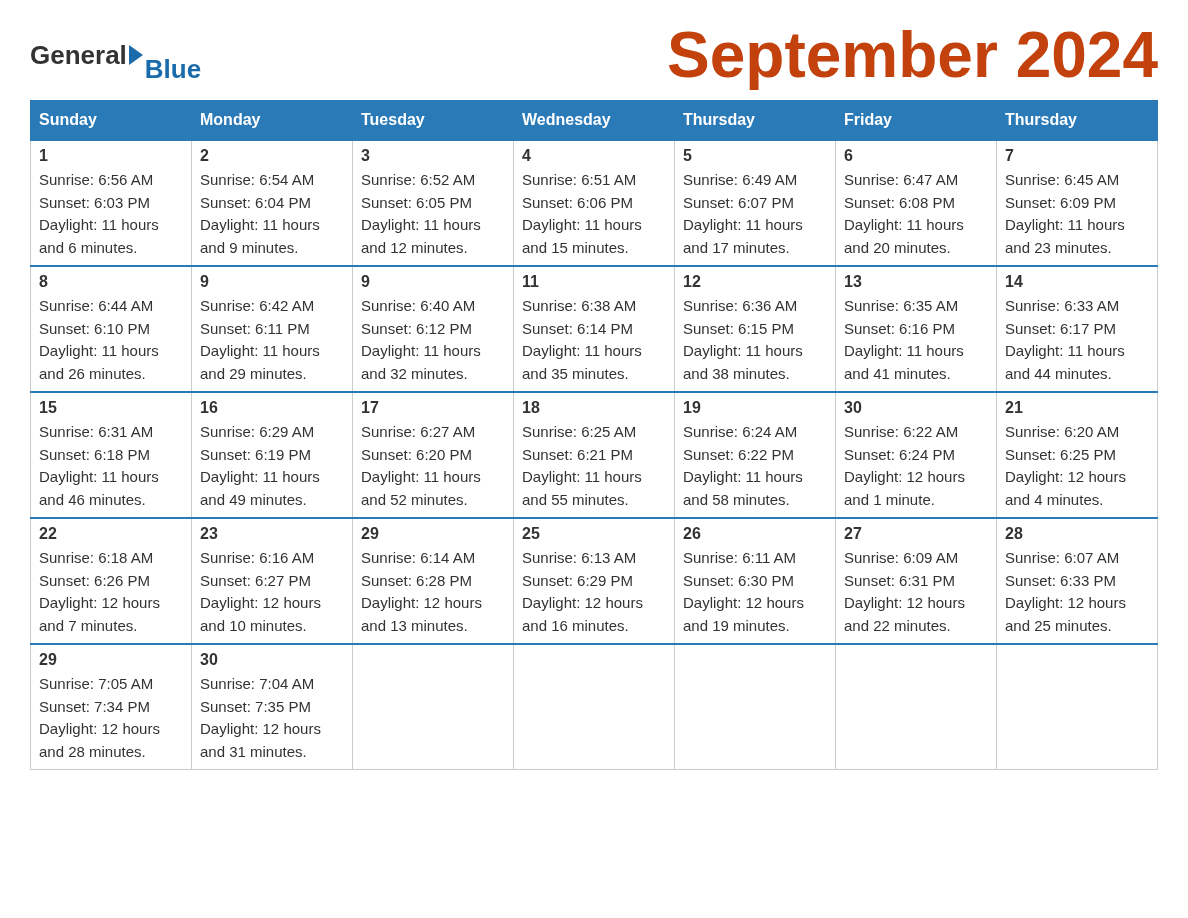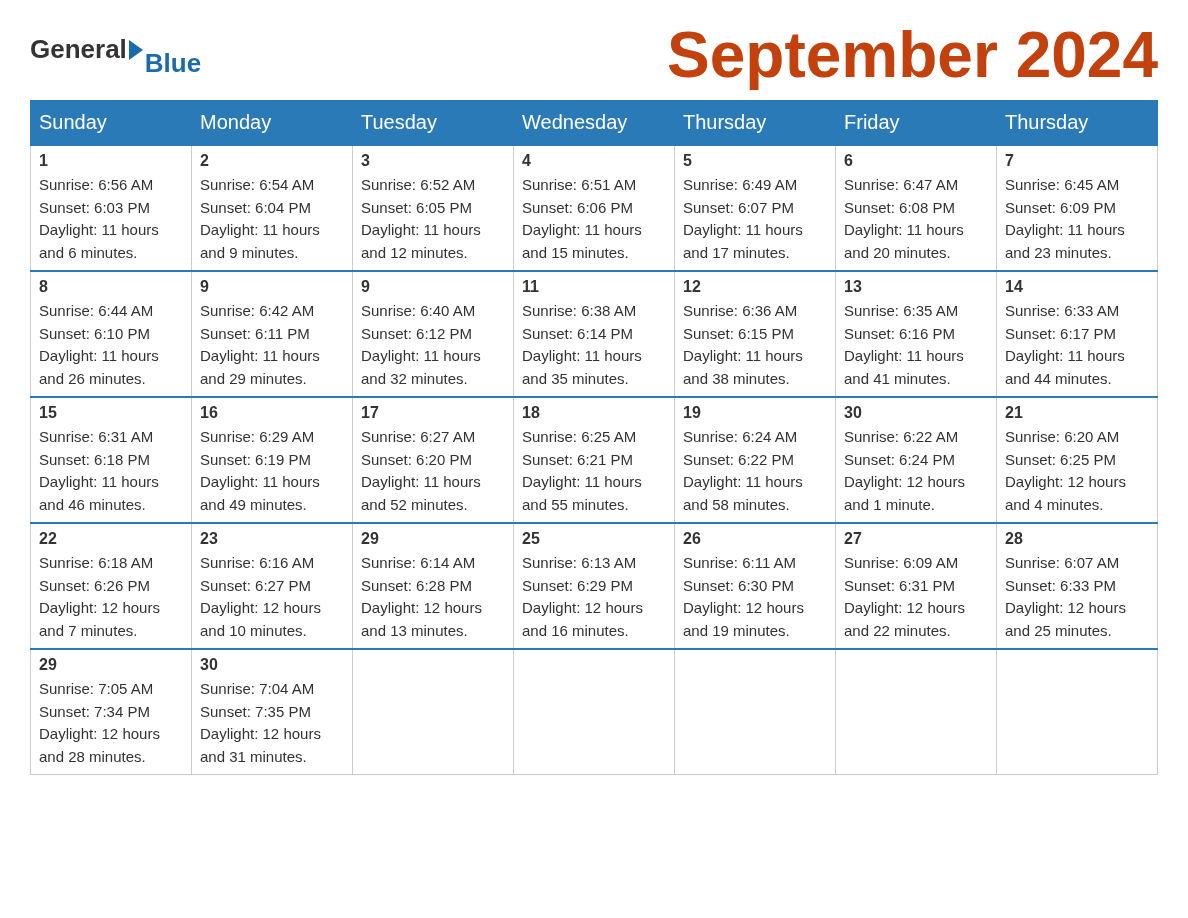--- a/index.html
+++ b/index.html
@@ -6,21 +6,21 @@
     body {
       font-family: Arial, sans-serif;
       background: #fff;
       width: 1188px;
       min-height: 918px;
       padding: 20px 30px;
     }
     .header-section {
       display: flex;
       justify-content: space-between;
-      align-items: flex-start;
+      align-items: center;
       margin-bottom: 10px;
       gap: 17px;
     }
     .logo {
       display: flex;
       flex-direction: column;
       align-items: flex-start;
     }
     .logo-text {
       display: flex;
@@ -60,22 +60,22 @@
       margin-top: 4px;
     }
     .calendar-table {
       width: 100%;
       border-collapse: collapse;
       margin-top: 10px;
     }
     .calendar-table th {
       background-color: #2a7ab8;
       color: #fff;
-      font-size: 20px;
-      font-weight: normal;
+      font-size: 16px;
+      font-weight: bold;
       padding: 10px 8px;
       text-align: left;
       border: 1px solid #2a7ab8;
     }
     .calendar-table td {
       border: 1px solid #ccc;
       vertical-align: top;
       padding: 6px 8px;
       width: calc(100% / 7);
       min-height: 100px;

